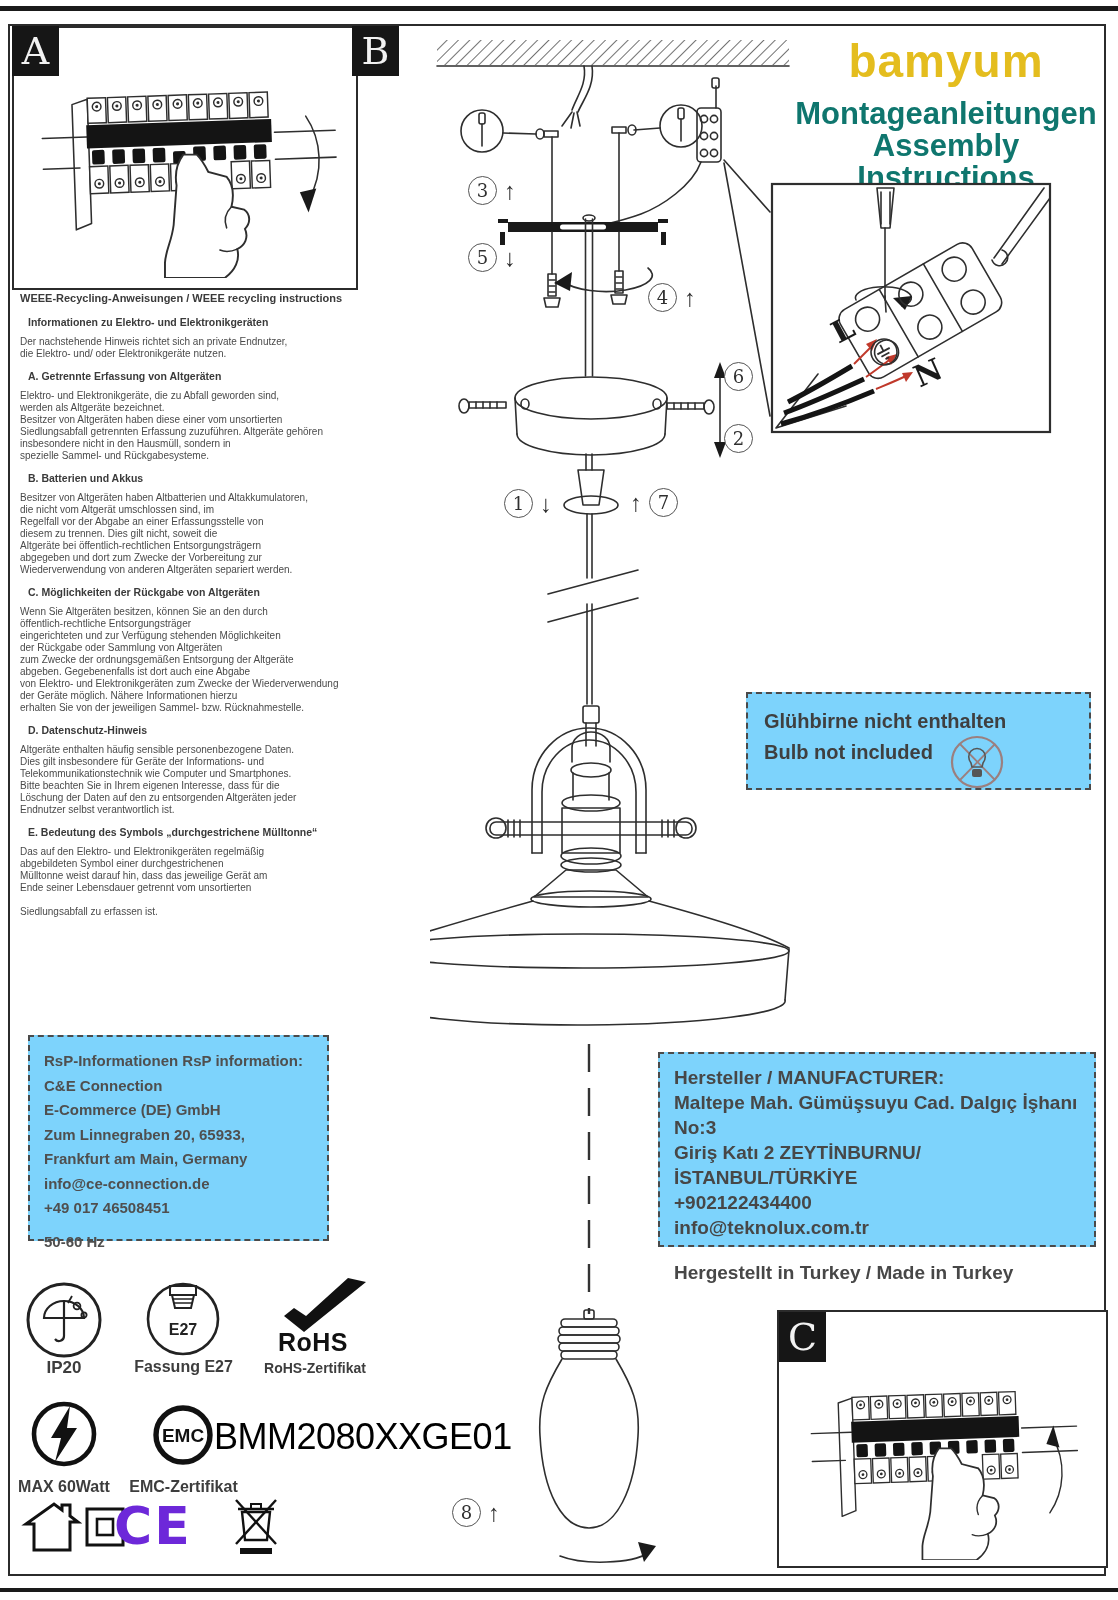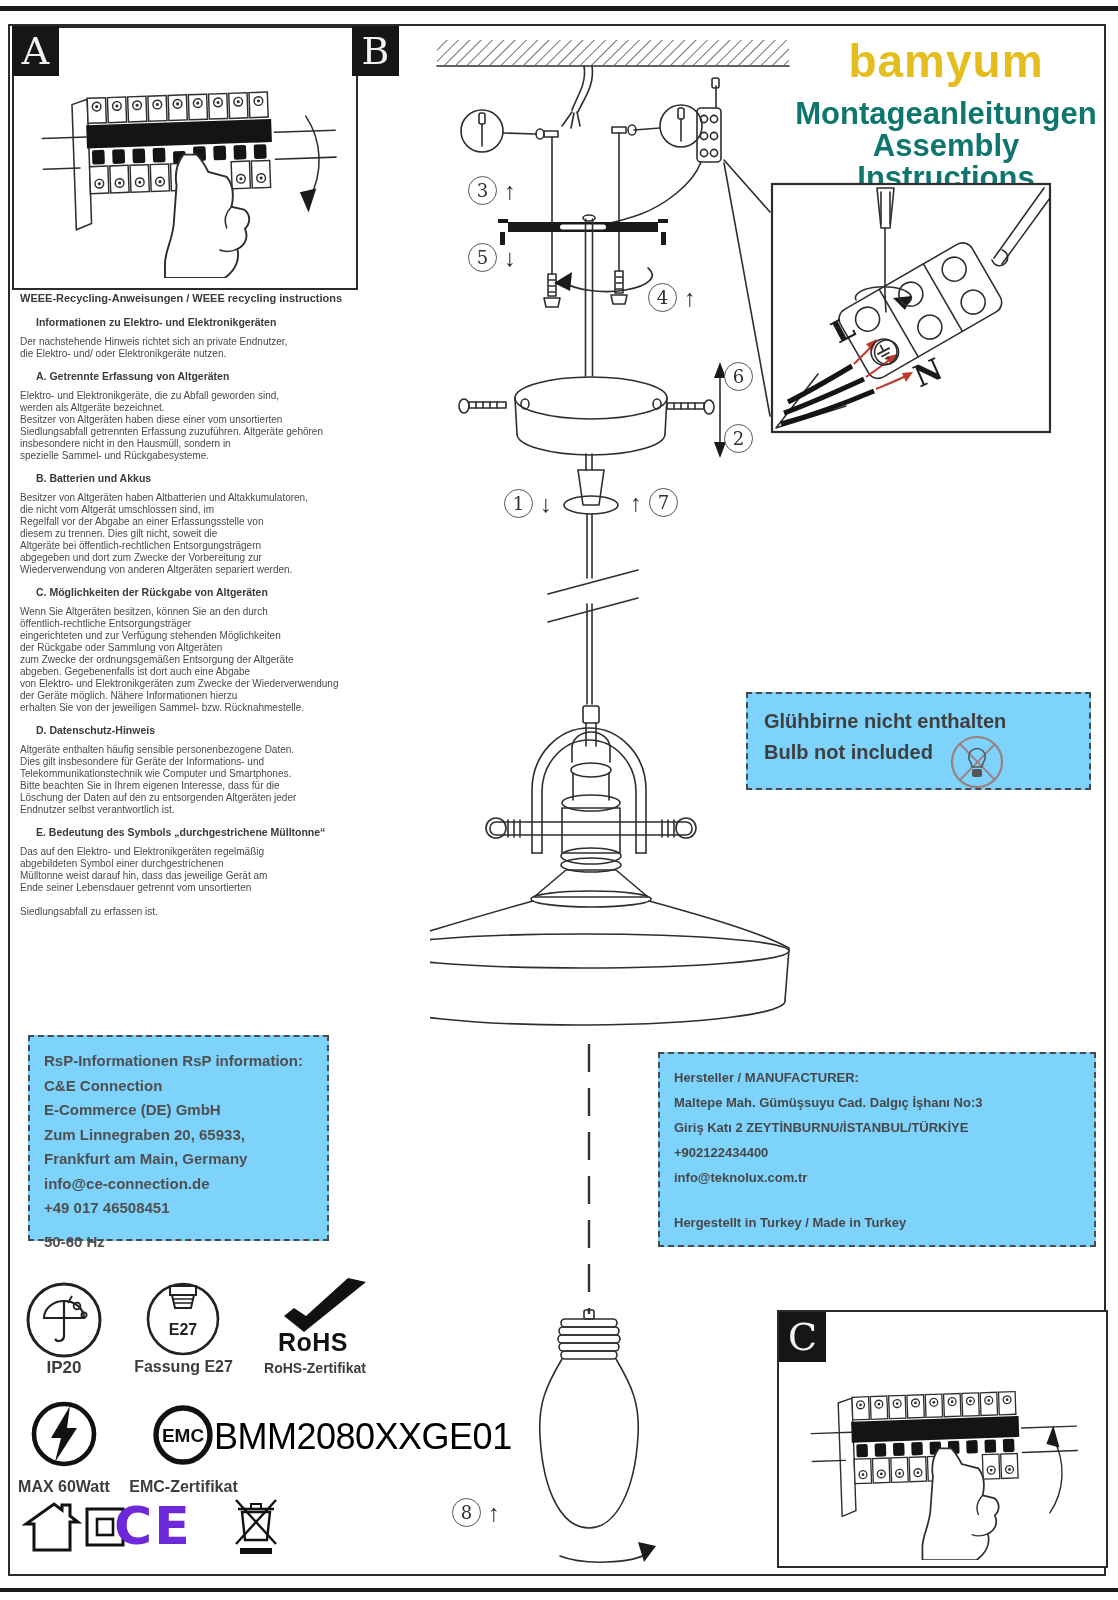--- a/index.html
+++ b/index.html
@@ -14,21 +14,21 @@
   .panel-c{left:777px;top:1310px;width:327px;height:254px;}
   .plabel{width:47px;height:50px;background:#161616;color:#f2f2f2;
           font-family:"DejaVu Serif",serif;font-size:38px;display:flex;
           align-items:center;justify-content:center;}
   .pl-a{left:12px;top:26px;}
   .pl-b{left:352px;top:26px;}
   .pl-c{left:779px;top:1312px;}
   
   .weee{left:20px;top:292px;width:420px;color:#4a4a4a;}
   .w-title{font-size:11px;font-weight:bold;color:#3a3a3a;margin-bottom:12px;}
-  .w-h{font-size:10.5px;font-weight:bold;color:#3a3a3a;margin:10px 16px 8px;}
+  .w-h{font-size:10.5px;font-weight:bold;color:#3a3a3a;margin:10px 8px 8px;}
   .w-b{font-size:10px;line-height:12px;white-space:pre-line;}
   .w-close{font-size:10px;line-height:12px;margin-top:12px;}
   
   .brand{left:795px;top:34px;width:302px;text-align:center;}
   .brand-name{font-size:46px;font-weight:bold;color:#e4bd1e;letter-spacing:1px;}
   .brand-sub{font-size:31px;font-weight:bold;color:#0f766e;line-height:32px;margin-top:10px;}
   
   .step{position:absolute;display:flex;gap:7px;align-items:center;}
   .stc{width:29px;height:29px;border:1.7px solid #555;border-radius:50%;background:#fff;
        font-family:"DejaVu Serif",serif;font-size:18px;color:#2f2f2f;
@@ -38,21 +38,21 @@
   .st6{left:724px;top:362px;} .st2{left:724px;top:424px;} .st1{left:504px;top:489px;}
   .st7{left:630px;top:488px;} .st8{left:452px;top:1498px;}
   
   .dash{border:2.5px dashed #4a4a4a;box-sizing:border-box;background:#7dd3fc;}
   .bulbnote{left:746px;top:692px;width:345px;height:98px;padding:12px 0 0 16px;}
   .bn{font-size:20px;font-weight:bold;color:#3f3f3f;line-height:31px;}
   .rsp{left:28px;top:1035px;width:301px;height:206px;padding:12px 8px 0 14px;
        font-size:15px;font-weight:bold;color:#4f4f4f;line-height:24.5px;}
   .rsp .gap{margin-top:9px;}
   .mfr{left:658px;top:1052px;width:438px;height:195px;padding:11px 8px 0 14px;
-       font-size:13px;font-weight:bold;color:#474747;line-height:25px;}
+       font-size:19px;font-weight:bold;color:#474747;line-height:25px;}
   .mfr .foot{margin-top:20px;}
   
   .lab{position:absolute;font-size:15px;font-weight:bold;color:#3d3d3d;text-align:center;}
   .rohs-word{left:268px;top:1328px;width:90px;font-size:25px;font-weight:800;color:#111;
              text-align:center;letter-spacing:0.5px;}
   .code{left:214px;top:1416px;font-size:36px;font-weight:400;color:#000;letter-spacing:-0.5px;}
   .ce{left:114px;top:1496px;font-size:52px;font-weight:bold;color:#6d28d9;letter-spacing:2px;
       font-family:"DejaVu Sans",sans-serif;}
   svg{display:block;}
   .sline{stroke:#2e2e2e;stroke-width:1.6;fill:none;stroke-linecap:round;stroke-linejoin:round;}

